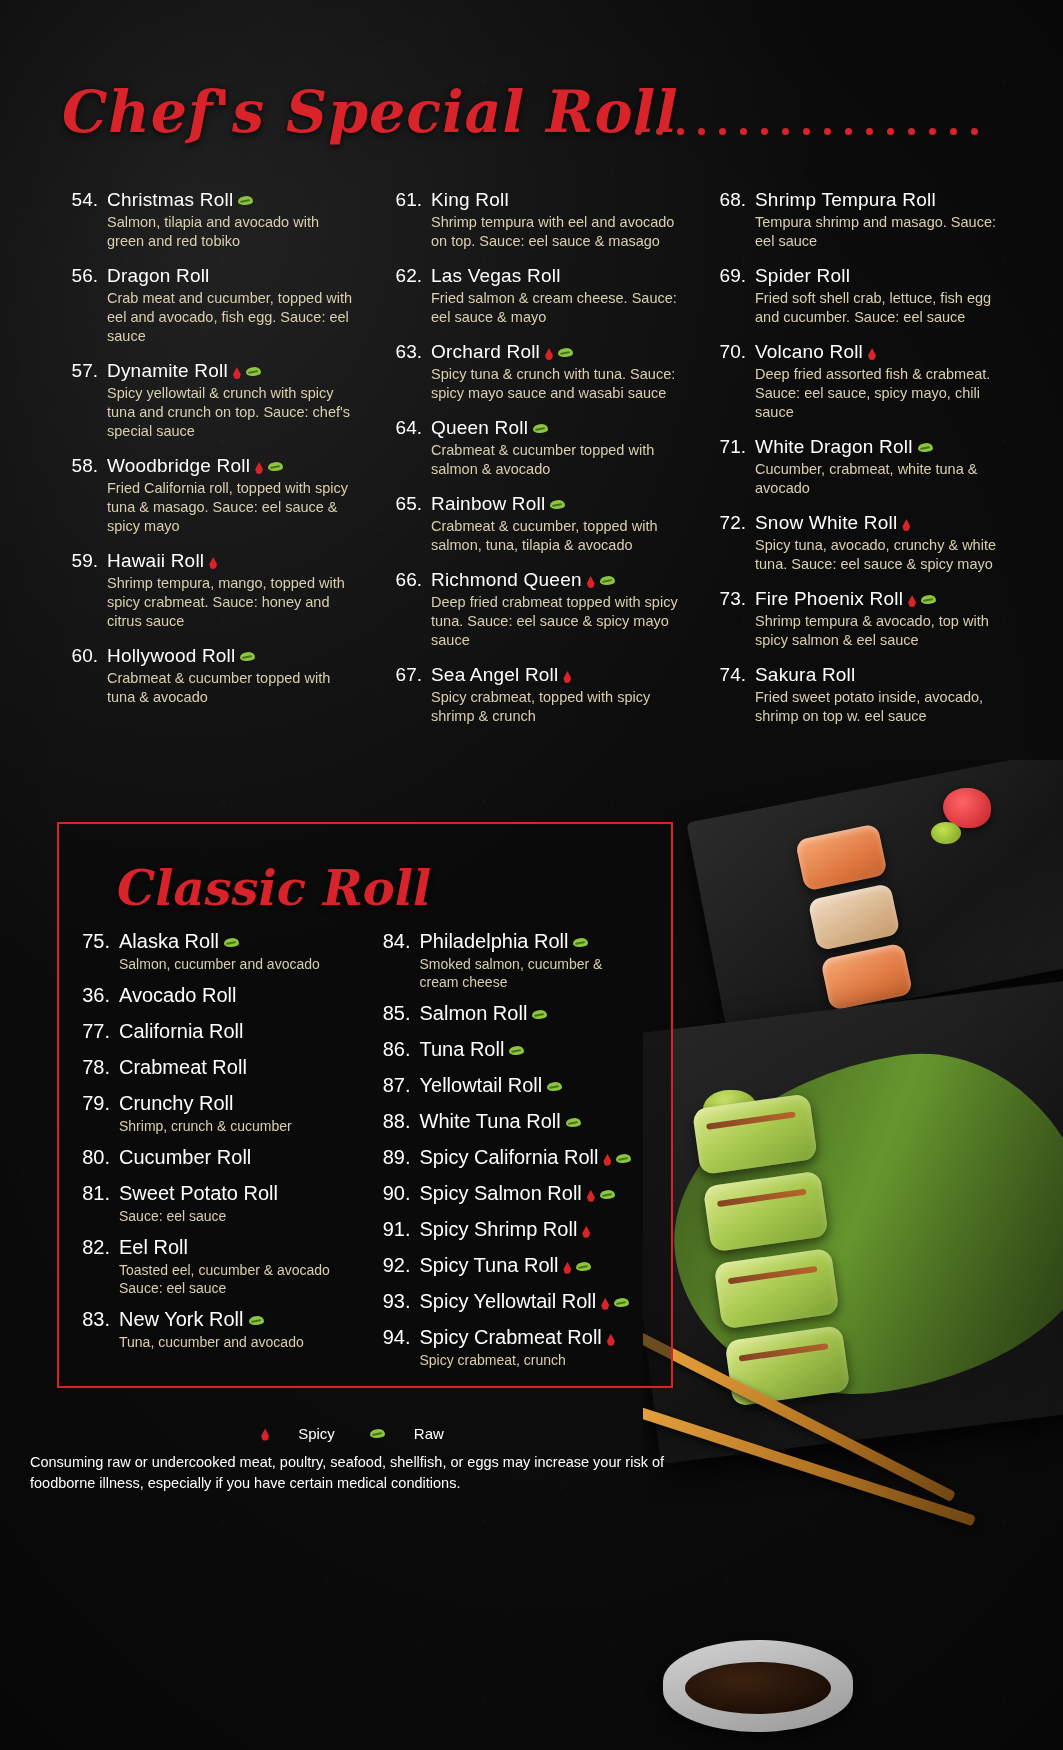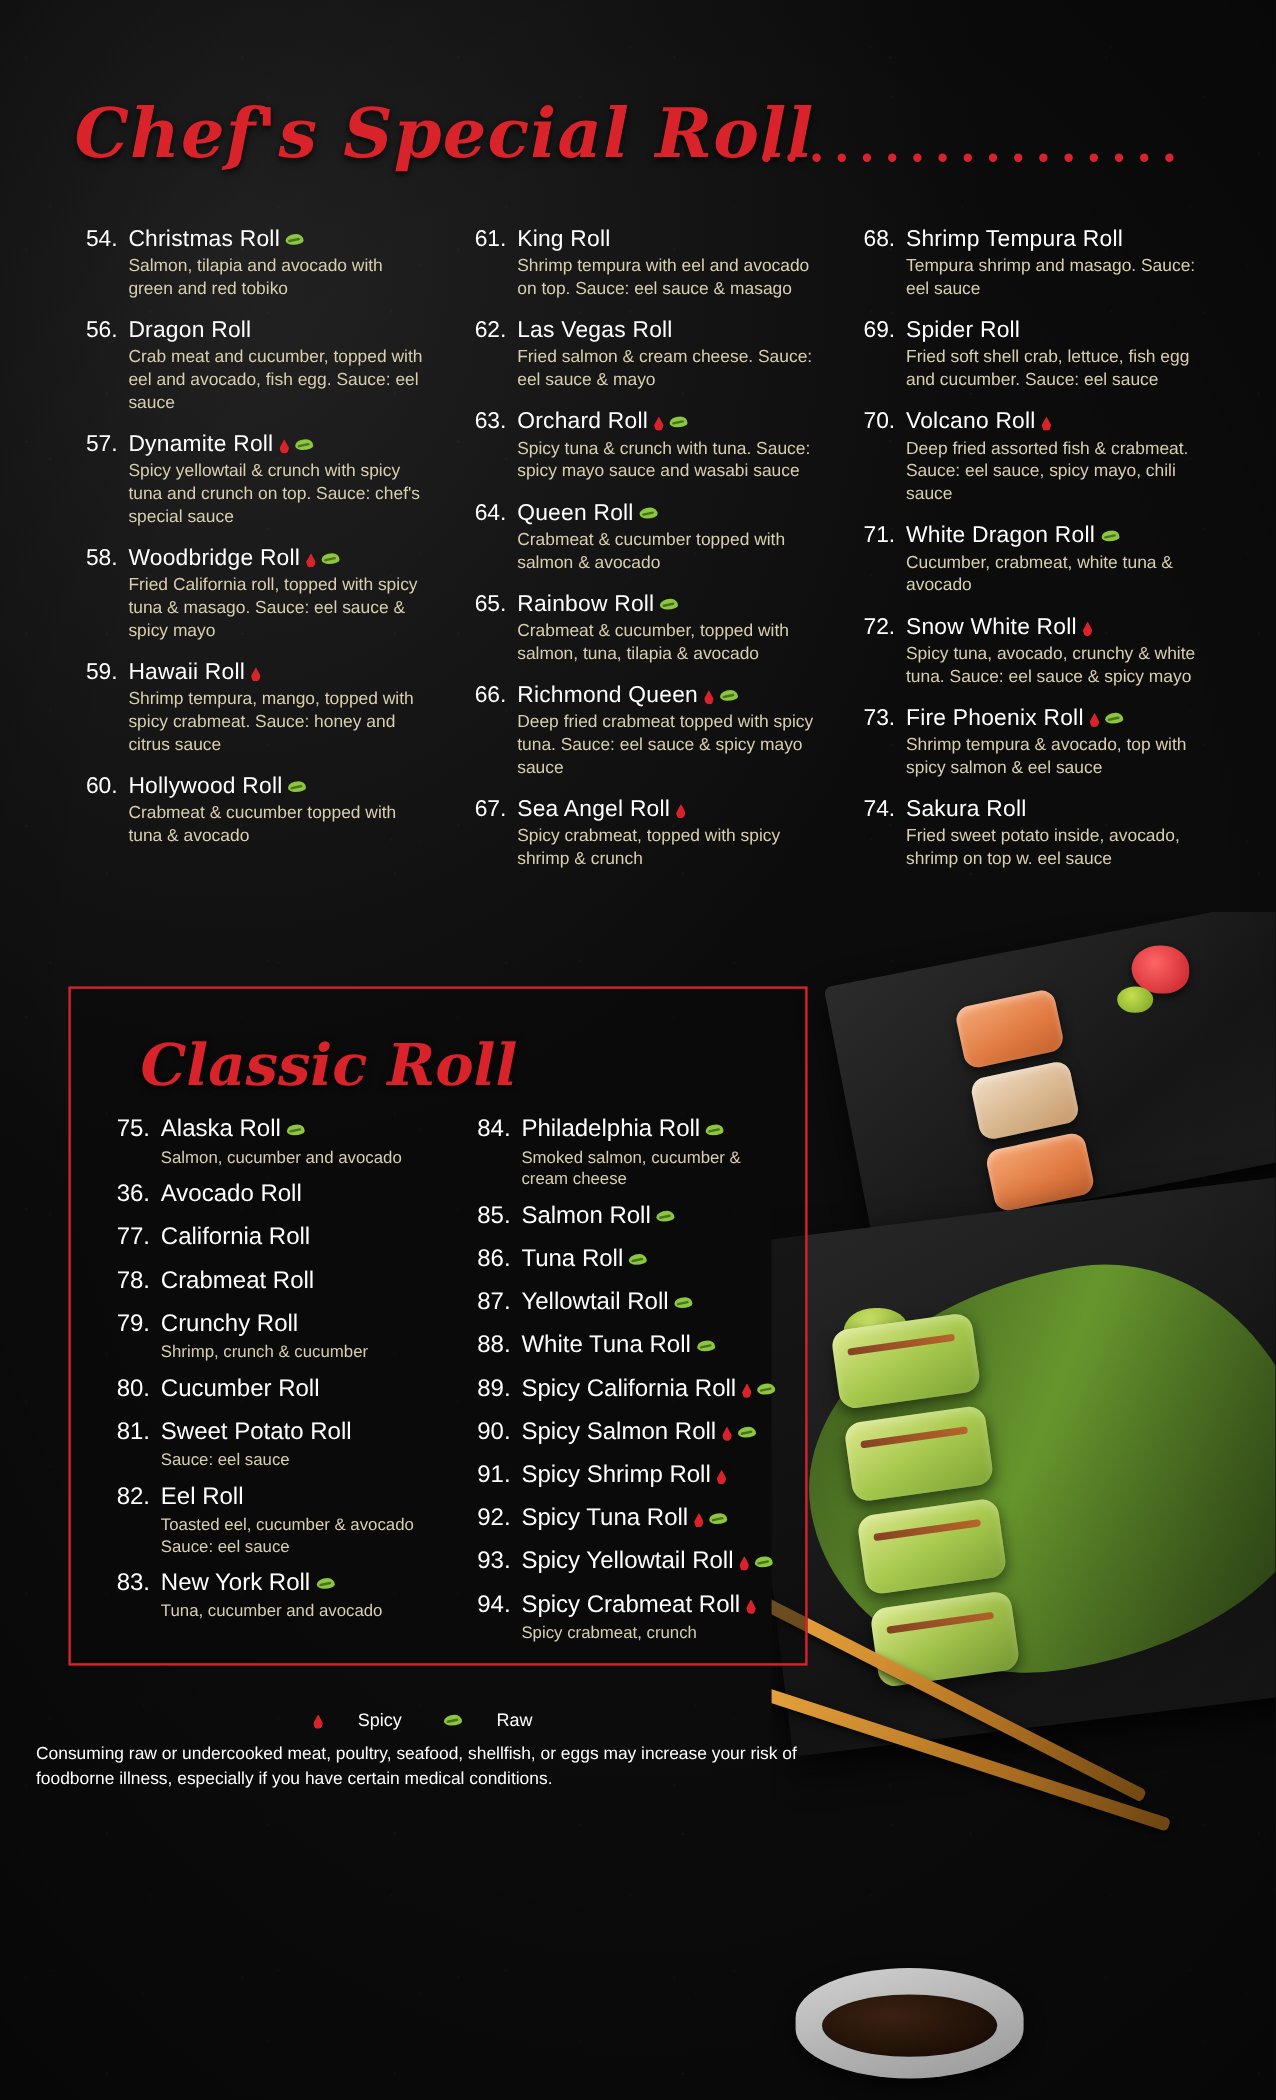--- a/index.html
+++ b/index.html
@@ -227,21 +227,21 @@
     font-family:"DejaVu Serif", serif;
     font-style:italic;
     font-weight:bold;
     font-size:48px;
     color:#d8232a;
     text-shadow:0 2px 6px rgba(0,0,0,.8);
     margin-left:21px;
   }
   .classic-cols{
     position:absolute;
-    left:81px; top:928px;
+    left:66px; top:928px;
     width:572px;
     display:flex;
     gap:29px;
   }
   .ccol{ width:278px; }
   .citem{ display:flex; margin-bottom:9px; }
   .cnum{
     width:44px; flex:0 0 44px; text-align:right; padding-right:9px;
     font-size:20px; line-height:27px; color:#ffffff;
   }

